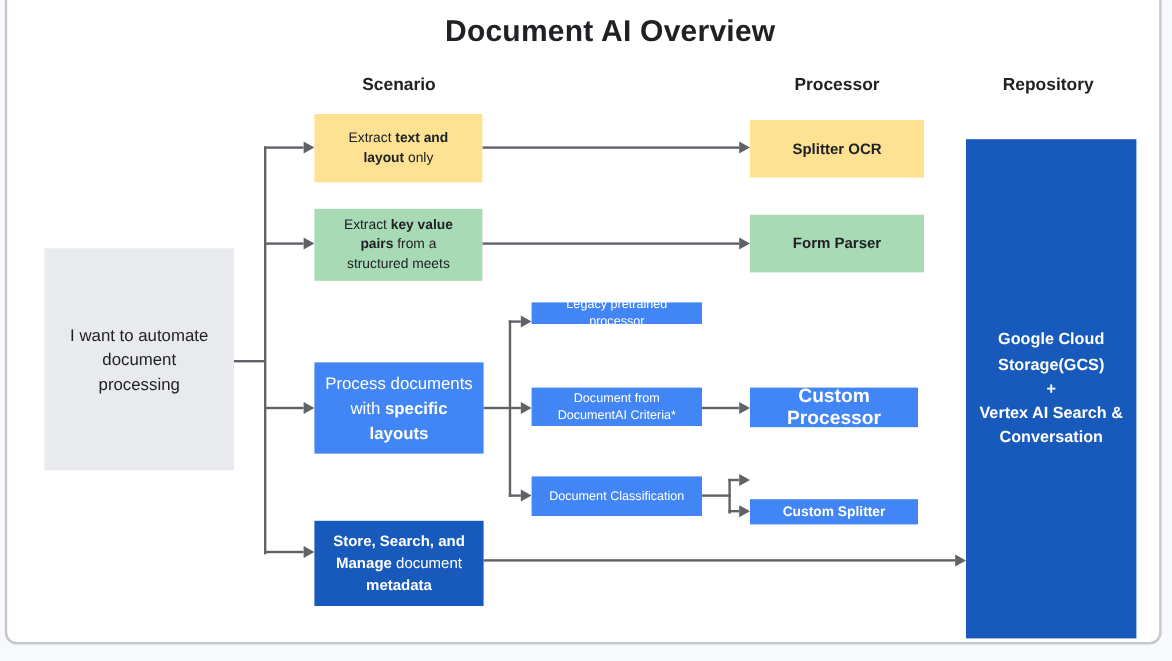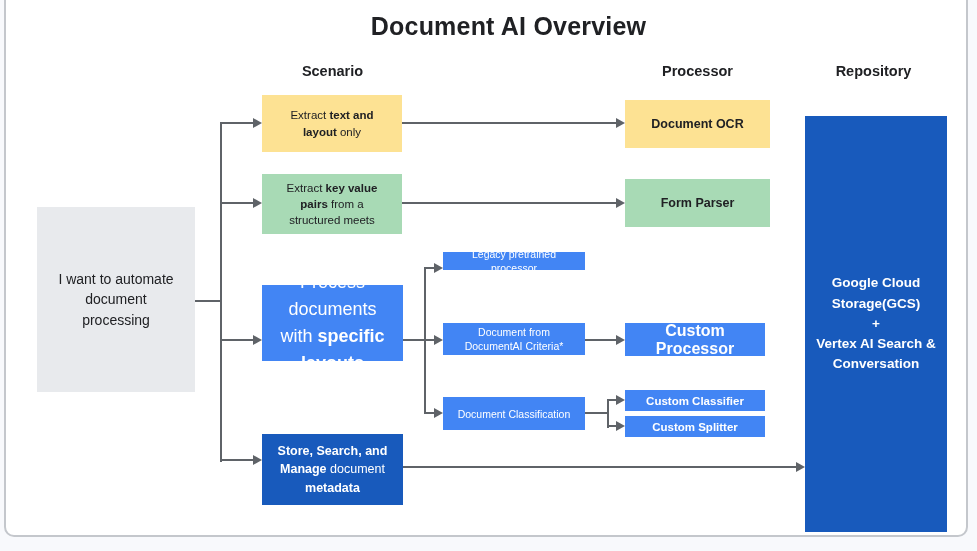--- a/index.html
+++ b/index.html
@@ -19,21 +19,21 @@
   .box b{font-weight:700;}
   .yellow{background:#fde293;}
   .green{background:#a8dab5;}
   .blue{background:#4285f4;color:#ffffff;}
   .darkblue{background:#185abc;color:#ffffff;}
   .grayb{background:#e8eaed;}
 
   #b-intent{left:37px;top:207px;width:158px;height:185px;font-size:14px;line-height:1.45;padding:0 17px;}
   #b-extract-text{left:262px;top:95px;width:140px;height:57px;font-size:11.5px;line-height:1.4;padding:0 12px;}
   #b-extract-kv{left:262px;top:174px;width:140px;height:60px;font-size:11.5px;line-height:1.4;padding:0 14px;}
-  #b-process{left:262px;top:285px;width:141px;height:76px;font-size:18px;line-height:1.5;padding:16px 8px;}
+  #b-process{left:262px;top:302px;width:141px;height:76px;font-size:14px;line-height:1.5;padding:16px 8px;}
   #b-store{left:262px;top:434px;width:141px;height:71px;font-size:12.5px;line-height:1.45;padding:0 8px;}
   #b-legacy{left:443px;top:252px;width:142px;height:18px;font-size:10.5px;line-height:1.35;padding:0 20px;}
   #b-meets{left:443px;top:323px;width:142px;height:32px;font-size:10.5px;line-height:1.35;padding:0 14px;}
   #b-class{left:443px;top:397px;width:142px;height:33px;font-size:10.5px;}
   #b-ocr{left:625px;top:100px;width:145px;height:48px;font-size:12.5px;font-weight:700;}
   #b-parser{left:625px;top:179px;width:145px;height:48px;font-size:12.5px;font-weight:700;}
   #b-cproc{left:625px;top:323px;width:140px;height:33px;font-size:16px;font-weight:700;}
   #b-cclass{left:625px;top:390px;width:140px;height:21px;font-size:11.5px;font-weight:700;}
   #b-csplit{left:625px;top:416px;width:140px;height:21px;font-size:11.5px;font-weight:700;}
   #b-repo{left:805px;top:92px;width:142px;height:416px;font-size:13.5px;font-weight:700;
@@ -124,24 +124,23 @@
         <span><span>Process documents with </span><b>specific layouts</b></span>
       </div>
     <div class="box darkblue" id="b-store">
         <span><b>Store, Search, and Manage</b><span> document </span><b>metadata</b></span>
       </div>
 
     <div class="box blue" id="b-legacy">Legacy pretrained processor</div>
     <div class="box blue" id="b-meets">Document from DocumentAI Criteria*</div>
     <div class="box blue" id="b-class">Document Classification</div>
 
-    <div class="box yellow" id="b-ocr">Document OCR</div>
+    <div class="box yellow" id="b-ocr">Splitter OCR</div>
     <div class="box green" id="b-parser">Form Parser</div>
     <div class="box blue" id="b-cproc">Custom Processor</div>
-    <div class="box blue" id="b-cclass">Custom Classifier</div>
     <div class="box blue" id="b-csplit">Custom Splitter</div>
 
     <div class="box darkblue" id="b-repo">
       <div>Google Cloud Storage(GCS)</div>
       <div>+</div>
       <div>Vertex AI Search &amp; Conversation</div>
     </div>
   </div>
 </div>
 

